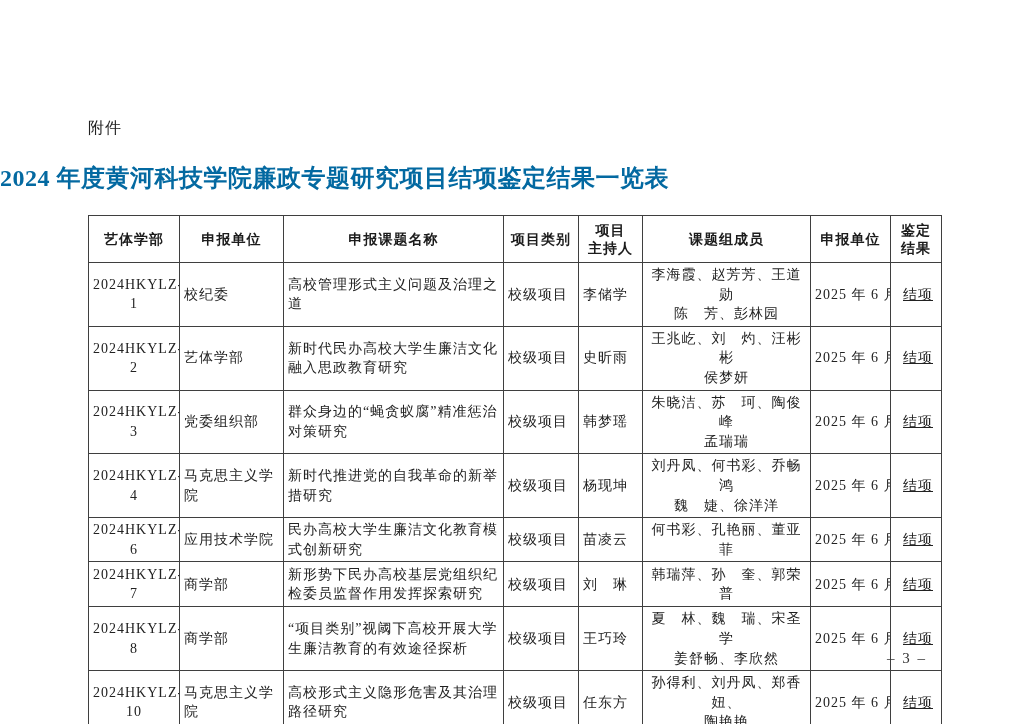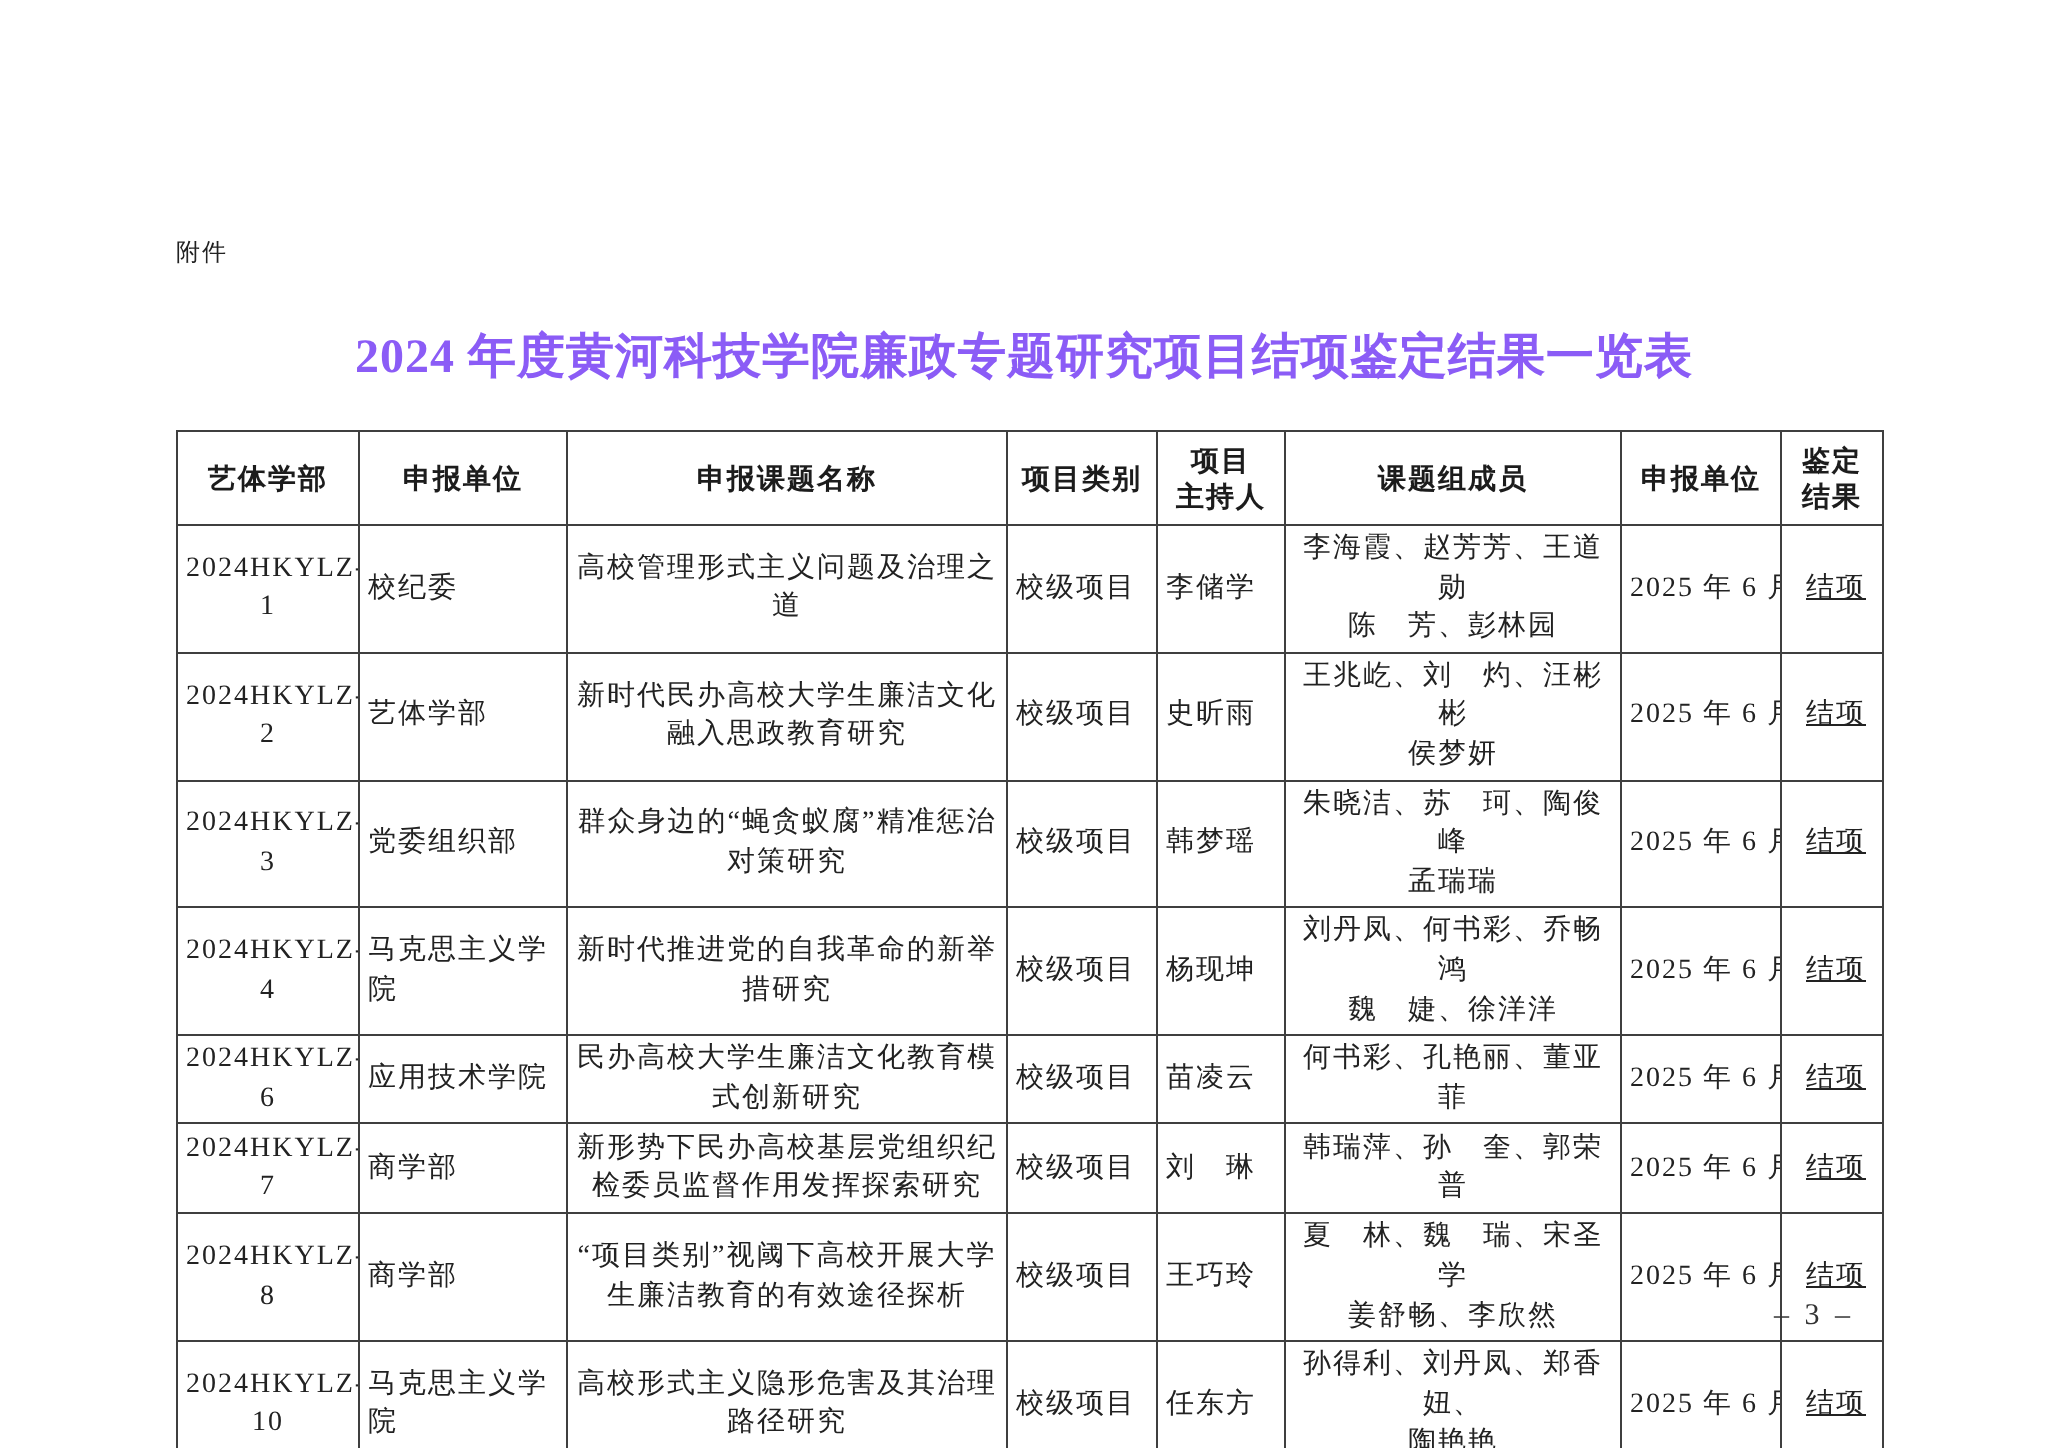--- a/index.html
+++ b/index.html
@@ -12,34 +12,33 @@
     background: #ffffff;
     color: #1f1f1f;
     overflow: hidden;
     font-family: "Liberation Serif", serif;
   }
   .attachment {
     position: absolute;
     left: 88px;
     top: 118px;
     font-family: "Liberation Sans", sans-serif;
-    font-size: 12px;
+    font-size: 16px;
     color: #222;
     letter-spacing: 1px;
   }
   .doc-title {
     position: absolute;
     left: 0;
     top: 162px;
     width: 100%;
-    text-align: center;
     font-family: "Liberation Serif", serif;
     font-weight: bold;
     font-size: 24px;
-    color: #8b5cf6;
+    color: #0369a1;
     letter-spacing: 0.5px;
   }
   table.results {
     position: absolute;
     left: 88px;
     top: 215px;
     width: 853px;
     border-collapse: collapse;
     table-layout: fixed;
   }
@@ -61,21 +60,21 @@
   }
   table.results td {
     font-family: "Liberation Serif", serif;
     font-size: 14px;
     color: #222;
     letter-spacing: 1px;
     line-height: 1.4;
     padding: 2px 4px;
   }
   td.c-center { text-align: left; }
-  td.c-left   { text-align: center; }
+  td.c-left   { text-align: left; }
   td.c-id     { text-align: center; letter-spacing: 0; font-size: 14px; }
   td.c-members { white-space: pre-line; text-align: center; }
   td.c-date   { text-align: center; white-space: nowrap; letter-spacing: 0.5px; }
   td.c-result { text-align: center; letter-spacing: 4px; text-indent: 4px; text-decoration: underline; }
   .page-number {
     position: absolute;
     left: 862px;
     top: 650px;
     width: 90px;
     text-align: center;

